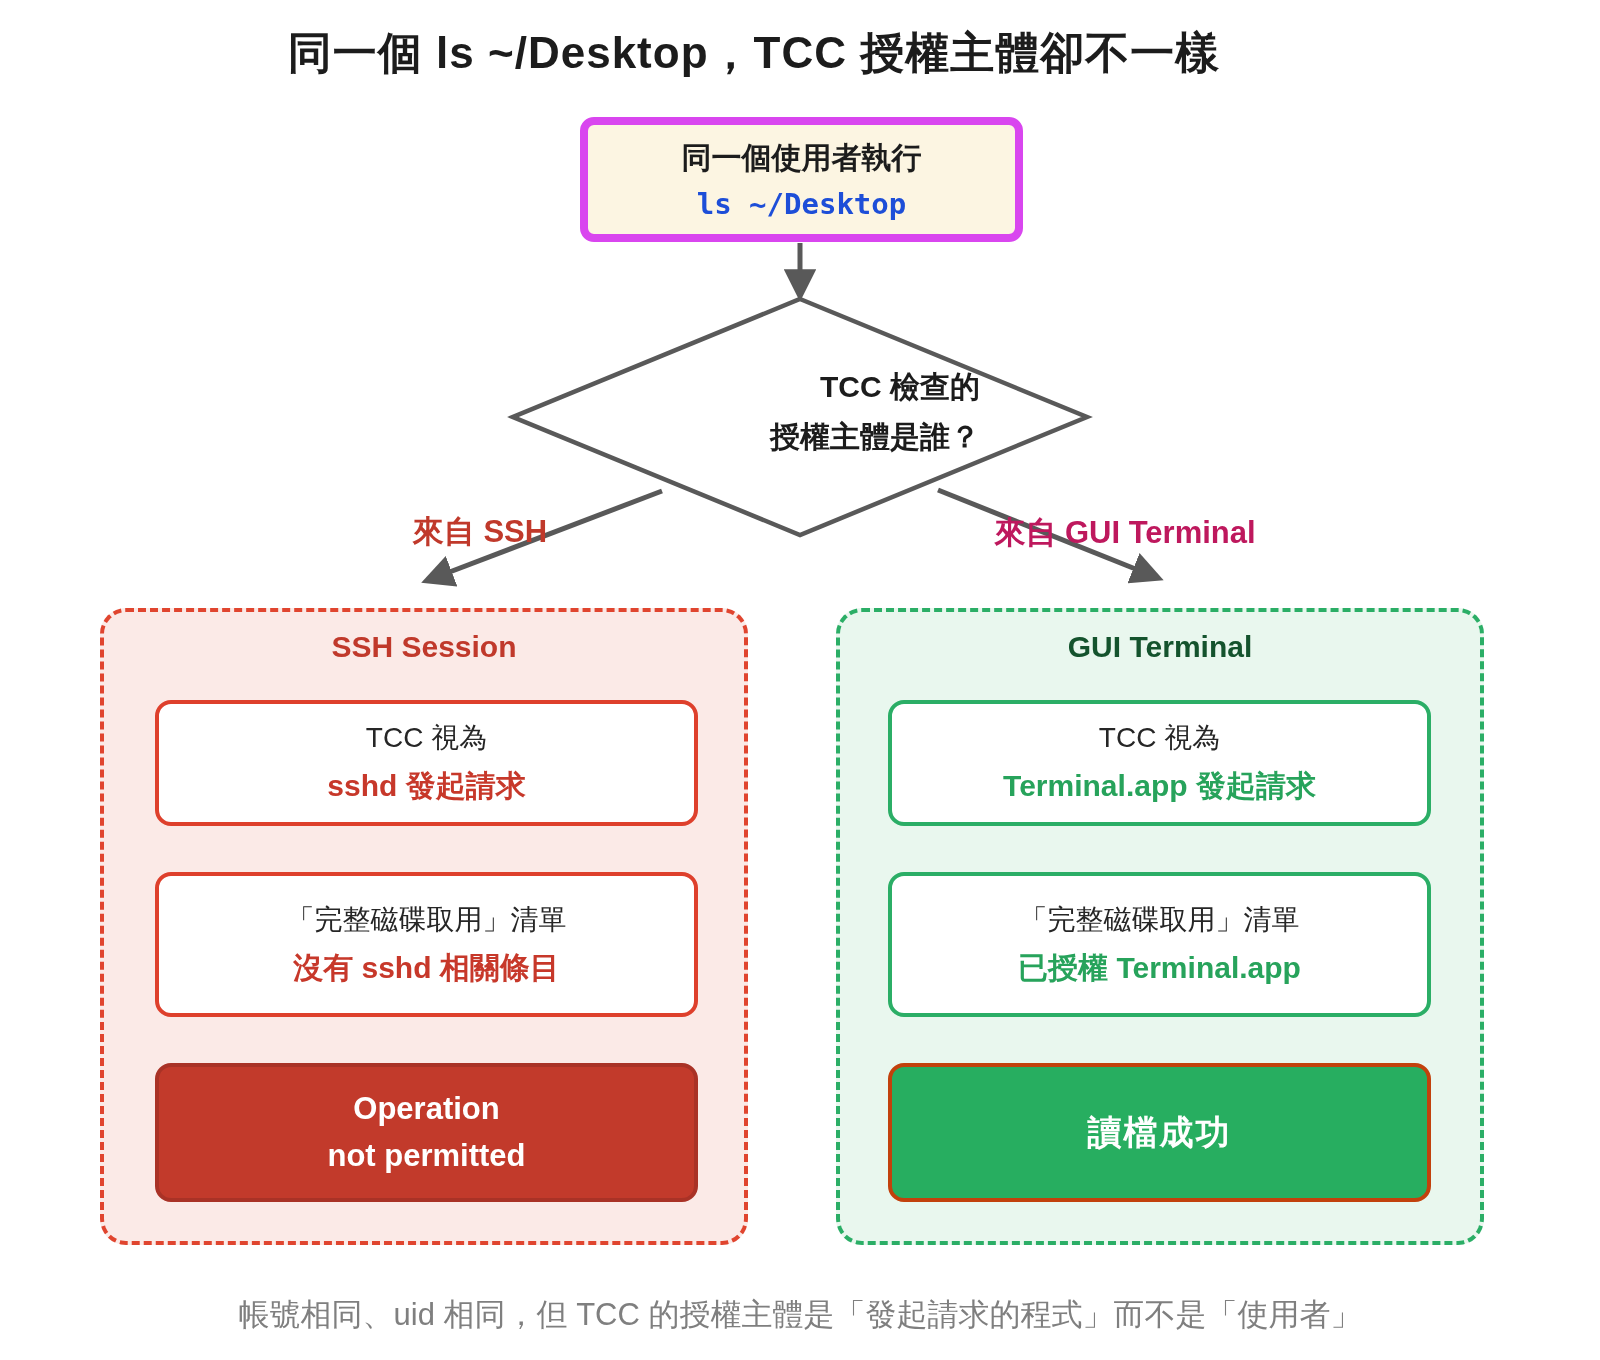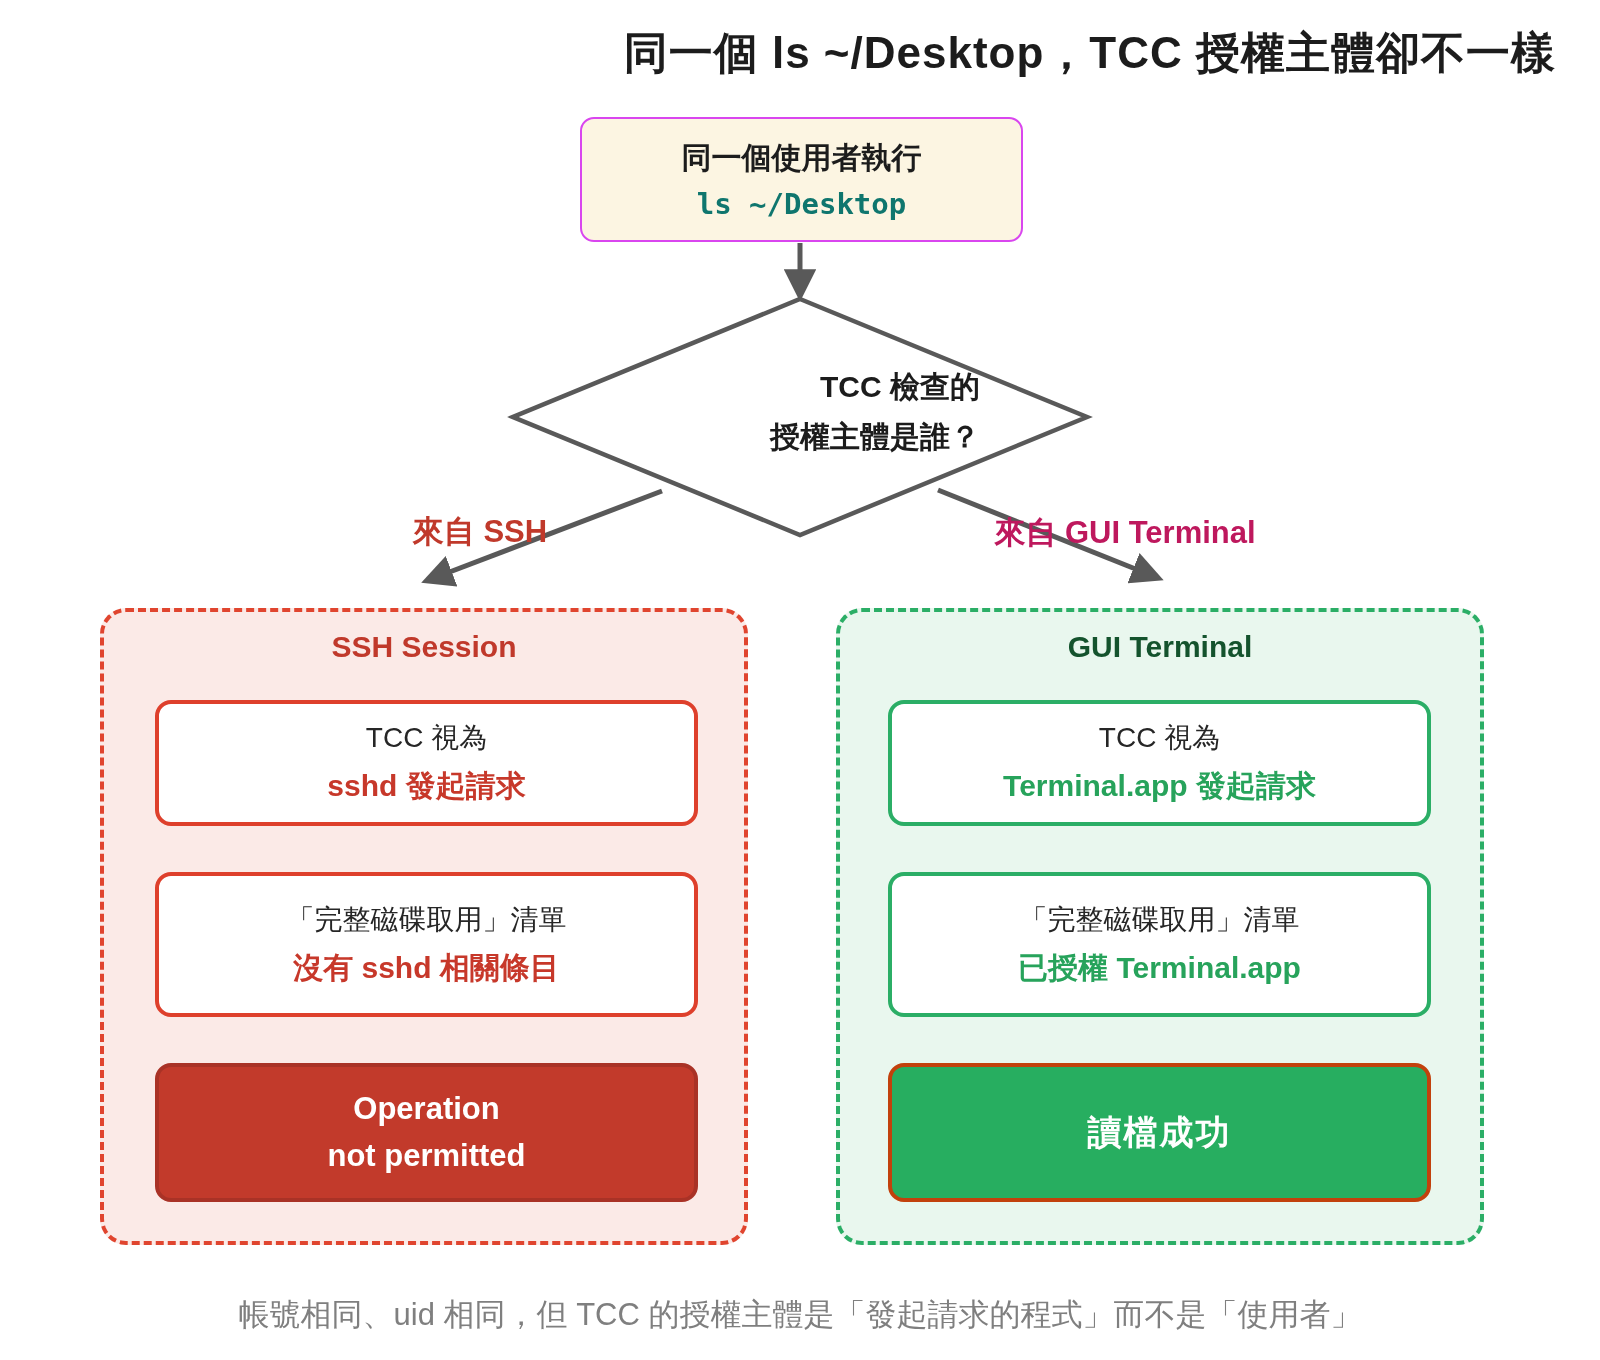--- a/index.html
+++ b/index.html
@@ -3,28 +3,28 @@
 <meta charset="utf-8">
 <style>
   html,body{margin:0;padding:0;background:#ffffff;}
   .page{
     position:relative;width:1600px;height:1360px;background:#ffffff;overflow:hidden;
     font-family:"Liberation Sans","DejaVu Sans",sans-serif;color:#1f1f1f;
   }
   .abs{position:absolute;}
   .center{display:flex;flex-direction:column;align-items:center;justify-content:center;text-align:center;}
 
-  .title{top:24px;left:0;width:1508px;font-size:44px;font-weight:700;text-align:right;color:#1c1c1c;letter-spacing:1px;padding-left:48px;}
+  .title{top:24px;left:0;width:1508px;font-size:44px;font-weight:700;text-align:center;color:#1c1c1c;letter-spacing:1px;}
 
   .start-box{
     left:580px;top:117px;width:443px;height:125px;box-sizing:border-box;
-    background:#fcf5e2;border:2px solid #d946ef;border-radius:14px;gap:8px;
+    background:#fcf5e2;border:8px solid #d946ef;border-radius:14px;gap:8px;
   }
   .start-box .l1{font-size:30px;font-weight:700;color:#1c1c1c;}
-  .start-box .cmd{font-size:29px;font-weight:700;color:#0f766e;font-family:"DejaVu Sans Mono","Liberation Mono",monospace;}
+  .start-box .cmd{font-size:29px;font-weight:700;color:#1d4ed8;font-family:"DejaVu Sans Mono","Liberation Mono",monospace;}
 
   svg.flow{position:absolute;left:0;top:0;width:1600px;height:1360px;pointer-events:none;}
 
   .decision-text{left:620px;top:362px;width:360px;font-size:30px;font-weight:700;color:#1c1c1c;line-height:1.65;text-align:right;}
 
   .branch-label{font-size:31px;font-weight:700;}
   .branch-left{left:390px;top:511px;width:180px;text-align:center;color:#c0392b;}
   .branch-right{left:975px;top:512px;width:300px;text-align:center;color:#be185d;}
 
   .panel{box-sizing:border-box;top:608px;width:648px;height:637px;border-radius:26px;}

